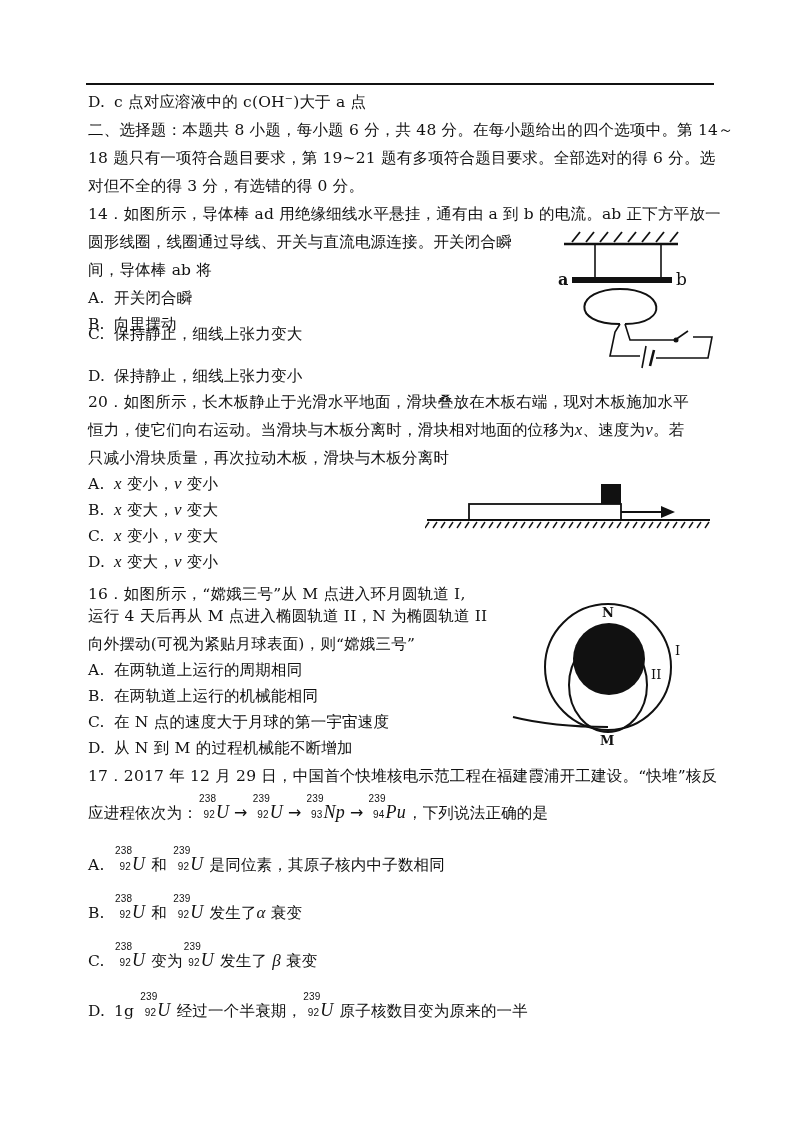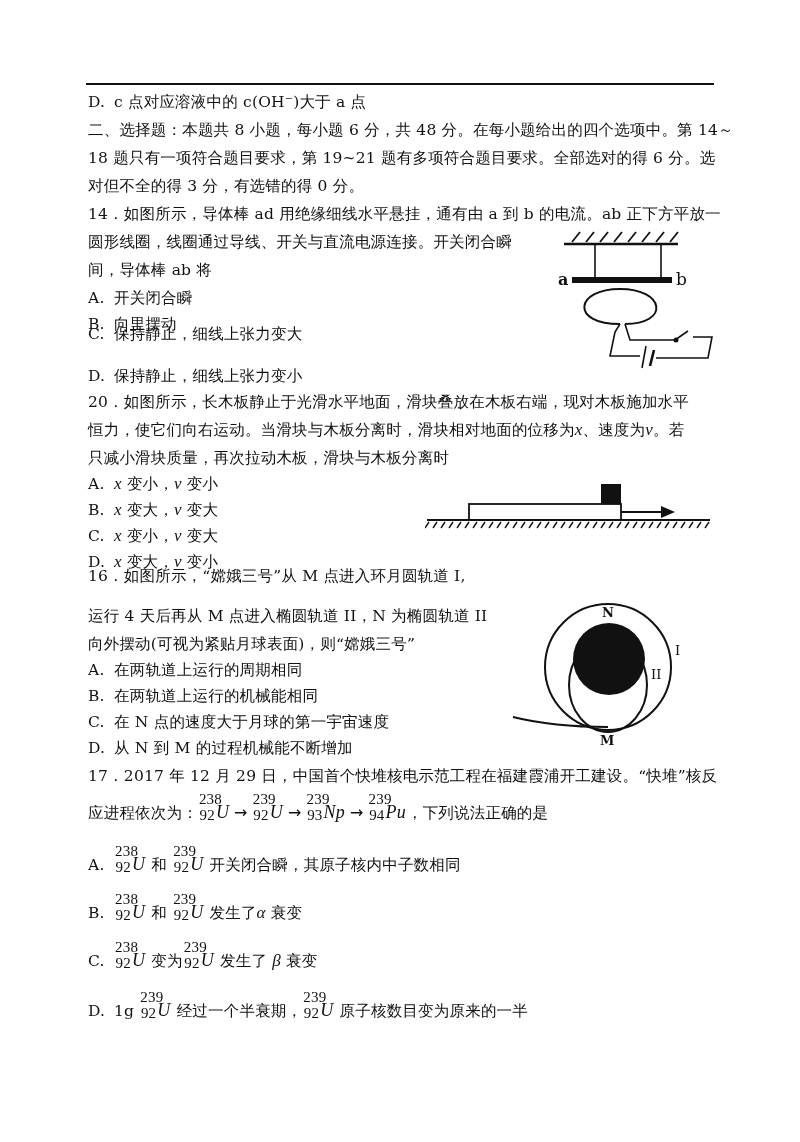--- a/index.html
+++ b/index.html
@@ -10,22 +10,22 @@
   }
   .rule { position: absolute; left: 86px; top: 83px; width: 628px; height: 2px; background: #111; }
   .line {
     position: absolute; left: 88px; font-size: 15.5px; line-height: 20px;
     white-space: nowrap; letter-spacing: 0.2px;
   }
   .opt-label { display: inline-block; width: 26px; }
   .it { font-style: italic; font-family: "Liberation Serif", "DejaVu Serif", serif; font-size: 17px; }
   .nuc { display: inline-block; position: relative; margin: 0 1px; }
   .nuc .sup, .nuc .sub {
-    position: absolute; left: 0; font-size: 15px; line-height: 10px;
-    font-family: Liberation Serif, serif; font-style: normal; text-align: right; width: 16px;
+    position: absolute; left: 0; font-size: 10px; line-height: 10px;
+    font-family: Liberation Sans, sans-serif; font-style: normal; text-align: right; width: 16px;
   }
   .nuc .sup { top: -6px; }
   .nuc .sub { top: 10px; }
   .nuc .sym { padding-left: 17px; font-style: italic; font-family: "Liberation Serif", serif; font-size: 18px; }
   .arrow { font-family: "DejaVu Sans", sans-serif; font-size: 16px; margin: 0 4px; }
   svg.fig { position: absolute; }
 </style>
 </head>
 <body>
 
@@ -125,21 +125,21 @@
         <line x1="276" y1="42" x2="272" y2="48"></line>
         <line x1="284" y1="42" x2="280" y2="48"></line>
     </g>
     <rect x="44" y="24" width="152" height="16" stroke-width="1.8"></rect>
     <line x1="196" y1="32" x2="238" y2="32" stroke-width="2"></line>
   </g>
   <rect x="176" y="4" width="20" height="20" fill="#111"></rect>
   <polygon points="236,26 250,32 236,38" fill="#111"></polygon>
 </svg>
 
-<div class="line" style="top:566px">16．如图所示，“嫦娥三号”从 M 点进入环月圆轨道 I,</div>
+<div class="line" style="top:584px">16．如图所示，“嫦娥三号”从 M 点进入环月圆轨道 I,</div>
 <div class="line" style="top:606px">运行 4 天后再从 M 点进入椭圆轨道 II，N 为椭圆轨道 II</div>
 <div class="line" style="top:634px">向外摆动(可视为紧贴月球表面)，则“嫦娥三号”</div>
 <div class="line" style="top:660px"><span class="opt-label">A.</span><span>在两轨道上运行的周期相同</span></div>
 <div class="line" style="top:686px"><span class="opt-label">B.</span><span>在两轨道上运行的机械能相同</span></div>
 <div class="line" style="top:712px"><span class="opt-label">C.</span><span>在 N 点的速度大于月球的第一宇宙速度</span></div>
 <div class="line" style="top:738px"><span class="opt-label">D.</span><span>从 N 到 M 的过程机械能不断增加</span></div>
 
 <svg class="fig" style="left:505px;top:585px" width="215" height="170" viewBox="0 0 215 170">
   <g stroke="#111" fill="none" stroke-width="2">
     <circle cx="103" cy="82" r="63"></circle>
@@ -152,21 +152,21 @@
   <text x="170" y="70" font-family="DejaVu Serif, serif" font-size="13" fill="#111">I</text>
   <text x="146" y="94" font-family="DejaVu Serif, serif" font-size="13" fill="#111">II</text>
 </svg>
 
 <div class="line" style="top:766px">17．2017 年 12 月 29 日，中国首个快堆核电示范工程在福建霞浦开工建设。“快堆”核反</div>
 <div class="line" style="top:800px; line-height:24px">
   <span>应进程依次为：</span><span class="nuc"><span class="sup">238</span><span class="sub">92</span><span class="sym">U</span></span><span class="arrow">→</span><span class="nuc"><span class="sup">239</span><span class="sub">92</span><span class="sym">U</span></span><span class="arrow">→</span><span class="nuc"><span class="sup">239</span><span class="sub">93</span><span class="sym">Np</span></span><span class="arrow">→</span><span class="nuc"><span class="sup">239</span><span class="sub">94</span><span class="sym">Pu</span></span><span>，下列说法正确的是</span>
 </div>
 
 <div class="line" style="top:852px; line-height:24px">
-  <span class="opt-label">A.</span><span class="nuc"><span class="sup">238</span><span class="sub">92</span><span class="sym">U</span></span><span> 和 </span><span class="nuc"><span class="sup">239</span><span class="sub">92</span><span class="sym">U</span></span><span> 开关闭合瞬，其原子核内中子数相同</span>
+  <span class="opt-label">A.</span><span class="nuc"><span class="sup">238</span><span class="sub">92</span><span class="sym">U</span></span><span> 和 </span><span class="nuc"><span class="sup">239</span><span class="sub">92</span><span class="sym">U</span></span><span> 是同位素，其原子核内中子数相同</span>
 </div>
 
 <div class="line" style="top:900px; line-height:24px">
   <span class="opt-label">B.</span><span class="nuc"><span class="sup">238</span><span class="sub">92</span><span class="sym">U</span></span><span> 和 </span><span class="nuc"><span class="sup">239</span><span class="sub">92</span><span class="sym">U</span></span><span> 发生了</span><span class="it">α</span><span> 衰变</span>
 </div>
 
 <div class="line" style="top:948px; line-height:24px">
   <span class="opt-label">C.</span><span class="nuc"><span class="sup">238</span><span class="sub">92</span><span class="sym">U</span></span><span> 变为</span><span class="nuc"><span class="sup">239</span><span class="sub">92</span><span class="sym">U</span></span><span> 发生了 </span><span class="it">β</span><span> 衰变</span>
 </div>
 

